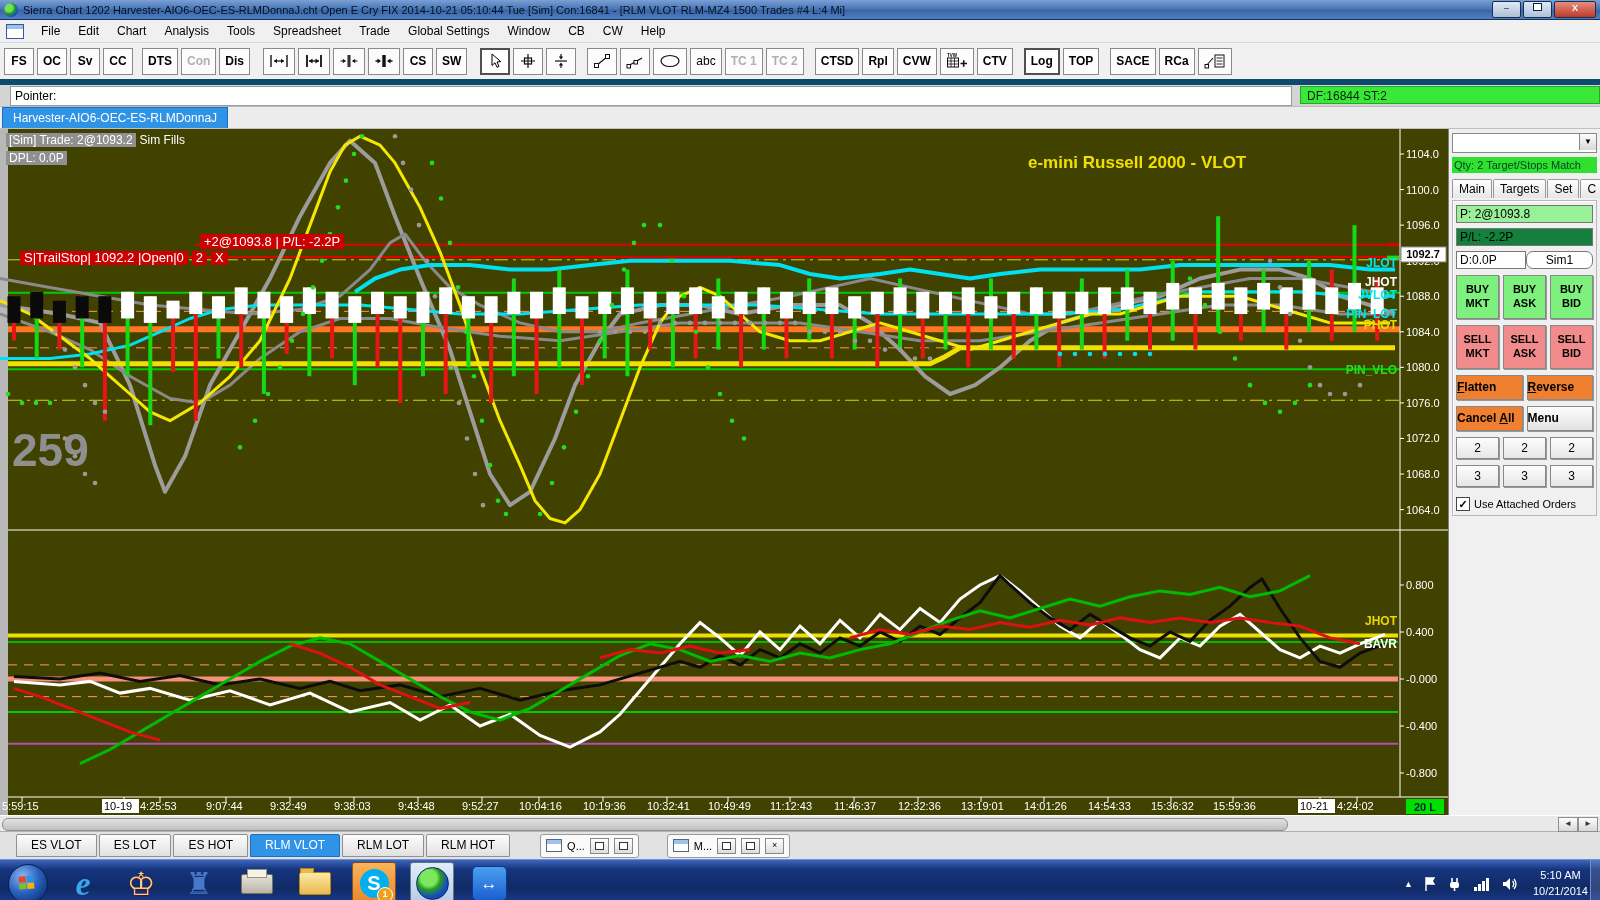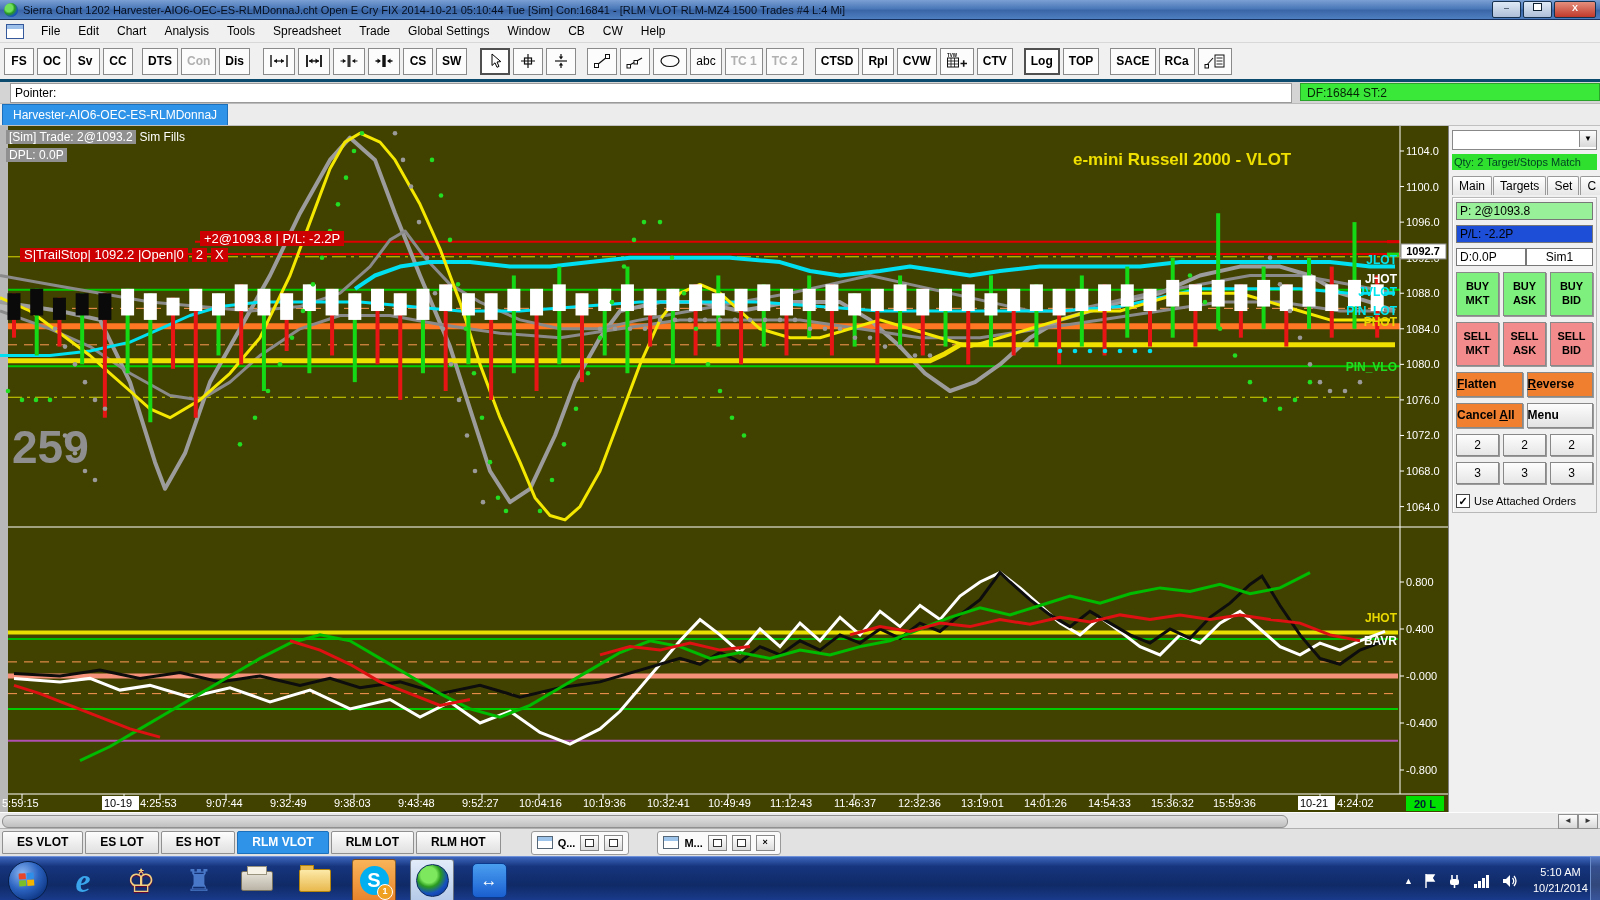--- a/index.html
+++ b/index.html
@@ -14,21 +14,21 @@
   .win-btns{display:flex;gap:2px;flex:0 0 auto;}
   .wbtn{width:27px;height:15px;border:1px solid #16304f;border-radius:2px;font-size:9px;line-height:13px;
     text-align:center;background:linear-gradient(#dfe9f6,#aebfd8);color:#123;}
   .wbtn.close{width:40px;background:linear-gradient(#e58f7d,#c0392b);color:#fff;font-weight:bold;}
   .restore-glyph{display:inline-block;width:7px;height:6px;border:1px solid #123;background:#fff;}
   
   .menubar{height:22px;background:#f0f0f0;display:flex;align-items:center;border-bottom:1px solid #d8d8d8;}
   .menu-ico{width:16px;height:13px;margin:0 8px 0 6px;border:1px solid #35599a;background:linear-gradient(#9dc0ea 0 4px,#fff 4px);}
   .menu-item{padding:0 9px;font-size:12px;line-height:22px;cursor:default;}
   
-  .toolbar{height:36px;background:#f0f0f0;display:flex;align-items:center;padding-left:4px;border-bottom:3px solid #0c4a6e;}
+  .toolbar{height:36px;background:#f0f0f0;display:flex;align-items:center;padding-left:4px;border-bottom:6px solid #0c4a6e;}
   .tbtn{height:27px;min-width:30px;padding:0 5px;margin-right:3px;border:1px solid #8a8a8a;background:#fcfcfc;
     display:inline-flex;align-items:center;justify-content:center;font-size:12px;font-weight:bold;box-sizing:border-box;}
   .tbtn.disabled{color:#b0b0b0;}
   .tbtn.active{border:2px solid #505050;background:#ffffff;}
   .tbtn svg{display:block;}
   
   .pointerbar{height:22px;background:#d4d4d4;position:relative;border-bottom:1px solid #bbb;box-sizing:border-box;}
   .pointer-field{position:absolute;left:10px;top:1px;right:308px;height:18px;background:#fff;border:1px solid #9a9a9a;
     font-size:12px;line-height:18px;padding-left:4px;}
   .df-field{position:absolute;right:0;top:1px;width:300px;height:18px;background:#3ae83a;border:1px solid #2aa32a;
@@ -37,66 +37,66 @@
   .tabrow{height:22px;background:#ececec;border-bottom:1px solid #c0c0c0;box-sizing:border-box;display:flex;align-items:flex-start;}
   .chart-tab{height:20px;line-height:20px;margin-left:2px;padding:0 10px;background:#2f94e8;color:#fff;
     border:1px solid #1c70bb;border-bottom:none;font-size:12px;}
   
   .chartwrap{height:686px;position:relative;background:#cfcfcf;}
   #chart-svg{position:absolute;left:0;top:0;}
   .ov{position:absolute;white-space:nowrap;}
   .gbg{background:#909090;color:#fff;padding:0 3px;font-size:12px;}
   .wtxt{color:#fff;font-size:12px;padding-left:4px;}
   .plline{background:#fff;color:#000;font-weight:bold;font-size:13px;padding:0 3px;margin-bottom:1px;width:fit-content;}
-  #ov-title{left:1073px;top:24px;color:#f0e000;font-weight:bold;font-size:17px;}
+  #ov-title{left:1028px;top:24px;color:#f0e000;font-weight:bold;font-size:17px;}
   #ov-count{left:12px;top:298px;font-size:46px;font-weight:bold;color:#8f8f8f;line-height:1;}
   #ov-sim{left:6px;top:4px;}
   #ov-dpl{left:6px;top:22px;}
   #ov-pl{left:89px;top:40px;}
   #ov-order{left:200px;top:106px;}
   #ov-trail{left:20px;top:122px;display:flex;gap:4px;align-items:center;}
   .redlbl{background:#cc0000;color:#fff;font-size:13px;line-height:14px;padding:0 4px;}
   
   .trade-panel{position:absolute;right:0;top:0;width:152px;height:686px;background:#f0f0f0;
     border-left:1px solid #808080;box-sizing:border-box;padding:4px 3px;}
   .tp-dd{height:18px;background:#fff;border:1px solid #888;position:relative;margin-bottom:4px;}
   .tp-dd-arrow{position:absolute;right:0;top:0;width:16px;height:16px;background:linear-gradient(#fdfdfd,#d8d8d8);
     border-left:1px solid #888;text-align:center;font-size:8px;line-height:16px;}
   .tp-qty{height:16px;background:#2fe02f;font-size:11px;line-height:16px;padding-left:2px;margin-bottom:6px;color:#042;}
   .tp-tabs{display:flex;margin-bottom:2px;}
   .tp-tab{height:18px;line-height:18px;padding:0 6px;font-size:12px;border:1px solid #999;border-bottom:none;
     background:linear-gradient(#fff,#e6e6e6);margin-right:1px;border-radius:2px 2px 0 0;}
   .tp-box{border:1px solid #b8b8b8;background:#f0f0f0;padding:4px 3px;box-shadow:inset 1px 1px 0 #fff;}
   .tp-field{height:16px;font-size:12px;line-height:16px;padding-left:3px;border:1px solid #777;margin-bottom:5px;}
   .tp-pos{background:#98f098;}
-  .tp-pl{background:#1d4ed8;}
+  .tp-pl{background:#15803d;}
   .tp-row{display:flex;margin-bottom:6px;justify-content:center;}
   .tp-small{flex:1;height:16px;background:#fff;border:1px solid #777;font-size:12px;line-height:16px;padding-left:3px;}
-  .tp-small.ctr{text-align:center;padding-left:0;}
+  .tp-small.ctr{text-align:center;padding-left:0;border-radius:7px;}
   .tp-grid{display:flex;gap:4px;margin-bottom:6px;}
   .tp-trade-btn{flex:1;height:42px;border:1px solid #888;font-size:11px;font-weight:bold;text-align:center;
     display:flex;flex-direction:column;justify-content:center;line-height:1.25;box-shadow:1px 1px 0 #999;}
   .tp-buy{background:#7df07d;}
   .tp-sell{background:#f28c8c;}
   .tp-act{flex:1;height:23px;border:1px solid #888;font-size:12px;font-weight:bold;text-align:left;
     line-height:23px;background:#f08030;box-shadow:1px 1px 0 #999;}
   .tp-act.plain{background:linear-gradient(#fdfdfd,#e2e2e2);}
   .tp-qtybtn{flex:1;height:20px;border:1px solid #888;background:linear-gradient(#fdfdfd,#e6e6e6);
     font-size:12px;text-align:center;line-height:20px;box-shadow:1px 1px 0 #999;}
   .tp-check{display:flex;align-items:center;gap:4px;margin-top:10px;font-size:11px;}
   .cbox{width:12px;height:12px;border:1px solid #444;background:#fff;font-size:11px;line-height:12px;text-align:center;font-weight:bold;}
   
   .hscroll{height:16px;background:#e9e9e9;position:relative;border-top:1px solid #fdfdfd;box-sizing:border-box;}
   .sb-thumb{position:absolute;left:2px;top:2px;width:1284px;height:11px;border:1px solid #909090;border-radius:6px;
     background:linear-gradient(#e2e2e2,#bfbfbf);}
   .sb-btn{position:absolute;top:1px;width:18px;height:13px;border:1px solid #909090;background:linear-gradient(#fdfdfd,#d8d8d8);
     font-size:8px;line-height:12px;text-align:center;color:#333;}
   
   .bottomtabs{height:28px;background:#e2e2e2;border-top:1px solid #b0b0b0;box-sizing:border-box;
-    display:flex;align-items:center;padding-left:2px;font-weight:bold;}
+    display:flex;align-items:center;padding-left:16px;}
   .btab{height:21px;line-height:21px;padding:0 14px;border:1px solid #909090;background:linear-gradient(#fdfdfd,#e0e0e0);
     font-size:12px;margin-right:2px;border-radius:2px 2px 0 0;}
   .btab.active{background:#2f94e8;color:#fff;border-color:#1c70bb;}
   .stub{display:inline-flex;align-items:center;height:22px;background:#fafafa;border:1px solid #999;border-radius:3px;
     padding:0 5px;margin-left:28px;gap:5px;font-size:11px;}
   .stub-ico{width:14px;height:11px;border:1px solid #567;background:linear-gradient(#9dc4ea 0 4px,#fff 4px);}
   .stub-btn{width:17px;height:14px;border:1px solid #888;background:linear-gradient(#fff,#ddd);
     font-size:9px;line-height:13px;text-align:center;display:inline-flex;align-items:center;justify-content:center;}
   .sq{display:inline-block;width:7px;height:6px;border:1px solid #333;background:#fff;}
   

